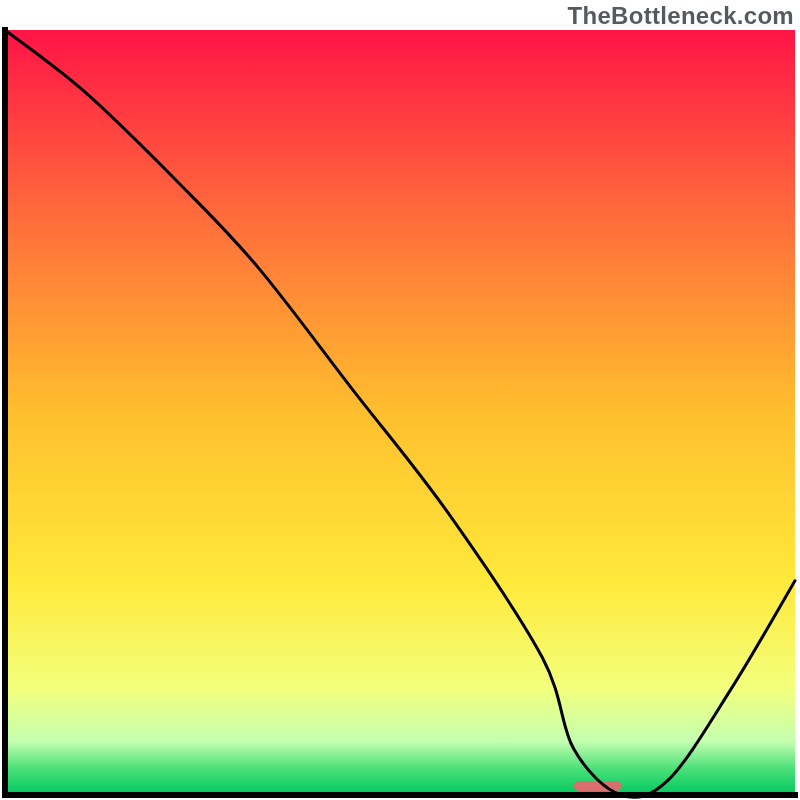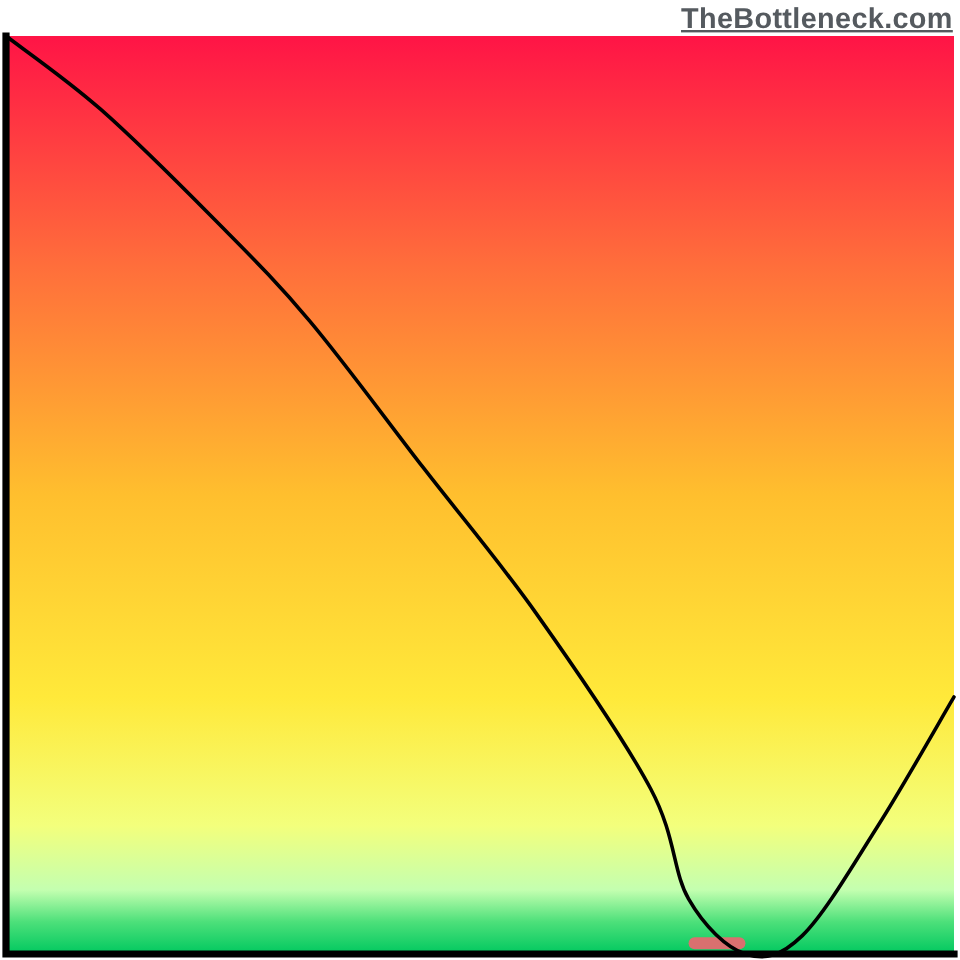--- a/index.html
+++ b/index.html
@@ -17,21 +17,20 @@
     height: 800px;
   }
   .watermark {
     position: absolute;
     top: 2px;
     right: 6px;
     font-size: 24px;
     font-weight: 600;
     color: #555a5f;
     letter-spacing: 0.3px;
-    text-decoration: underline;
   }
   svg.plot {
     position: absolute;
     left: 0;
     top: 0;
     width: 800px;
     height: 800px;
   }
 </style>
 </head>

